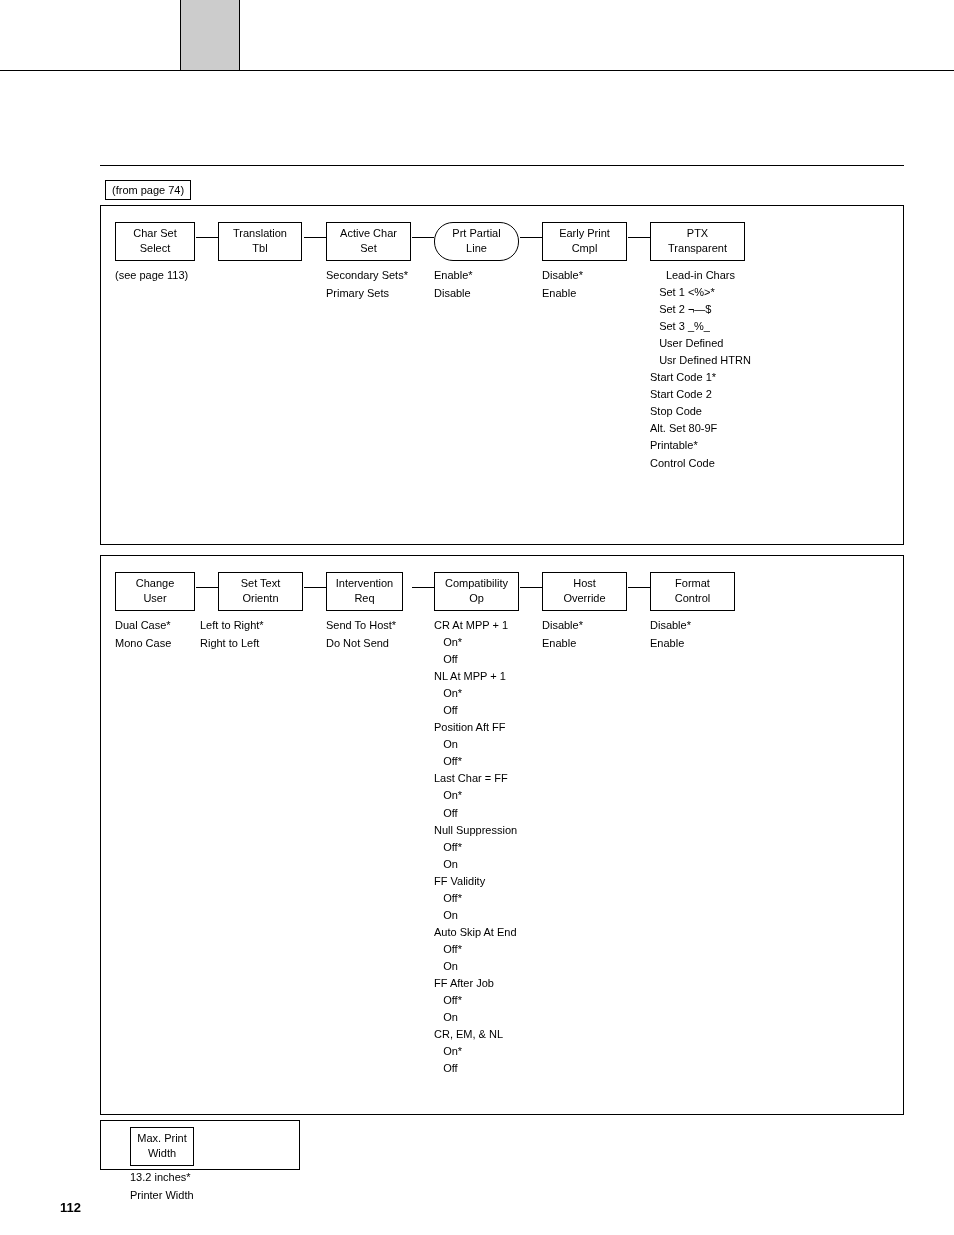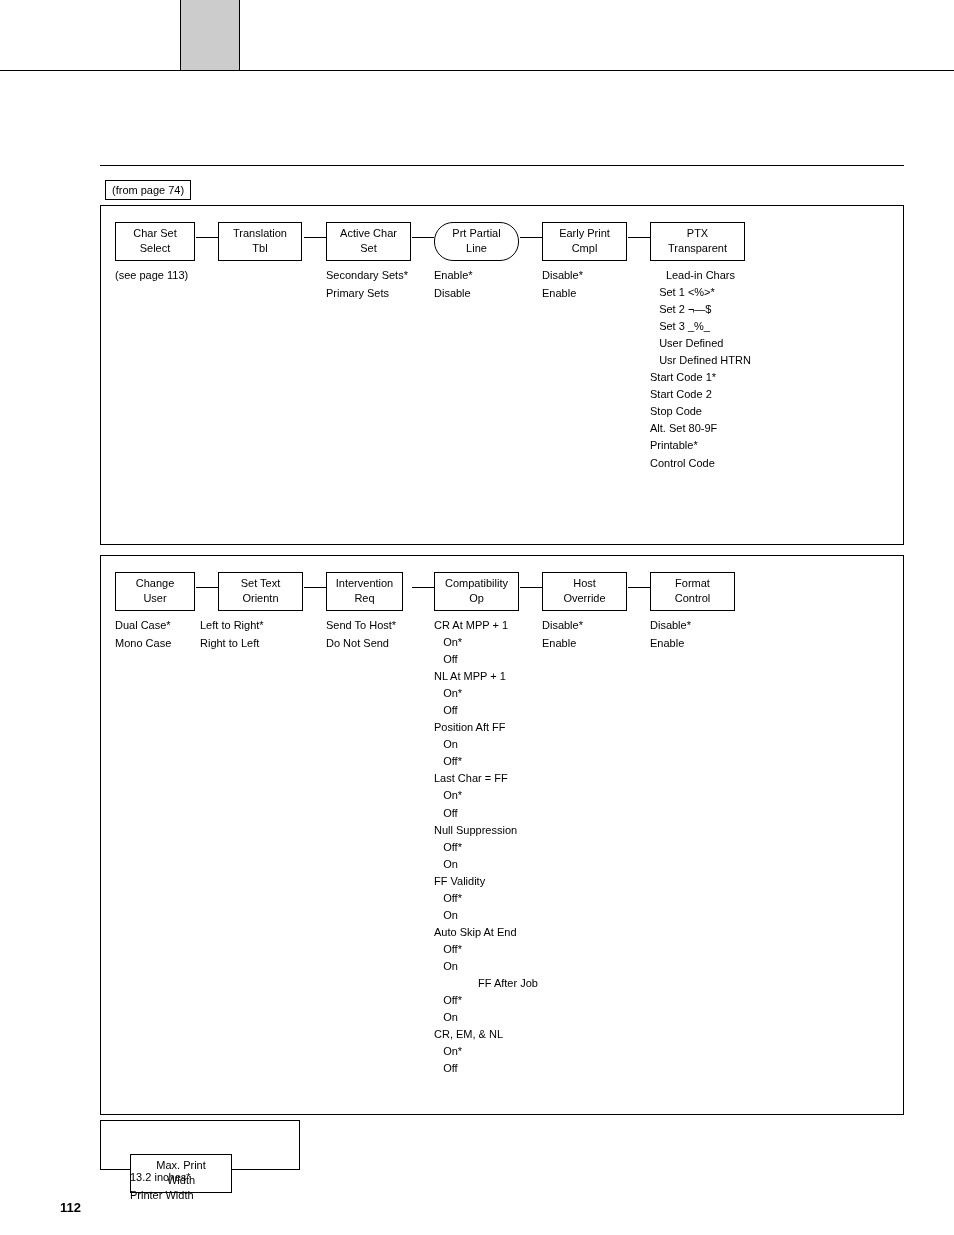--- a/index.html
+++ b/index.html
@@ -298,41 +298,41 @@
       <span style="display: block; white-space: pre;">   Off</span>
       <span style="display: block; white-space: pre;">Null Suppression</span>
       <span style="display: block; white-space: pre;">   Off*</span>
       <span style="display: block; white-space: pre;">   On</span>
       <span style="display: block; white-space: pre;">FF Validity</span>
       <span style="display: block; white-space: pre;">   Off*</span>
       <span style="display: block; white-space: pre;">   On</span>
       <span style="display: block; white-space: pre;">Auto Skip At End</span>
       <span style="display: block; white-space: pre;">   Off*</span>
       <span style="display: block; white-space: pre;">   On</span>
-      <span style="display: block; white-space: pre; margin-left: 44px;">FF After Job</span>
+      <span style="display: block; white-space: pre;">FF After Job</span>
       <span style="display: block; white-space: pre;">   Off*</span>
       <span style="display: block; white-space: pre;">   On</span>
       <span style="display: block; white-space: pre;">CR, EM, &amp; NL</span>
       <span style="display: block; white-space: pre;">   On*</span>
       <span style="display: block; white-space: pre;">   Off</span>
     </div>
 
   <div class="abs-text" style="top:617px; left:542px;">
     <span>Disable*</span><br>
     <span>Enable</span>
   </div>
 
   <div class="abs-text" style="top:617px; left:650px;">
     <span>Disable*</span><br>
     <span>Enable</span>
   </div>
 
   <div class="big-section3"></div>
 
-  <div class="abs-box" style="top:1127px; left:130px; width:102px;margin-top:27px;">
+  <div class="abs-box" style="top:1127px; left:130px; width:64px;">
     <span>Max. Print</span><br>
     <span>Width</span>
   </div>
 
   <div class="abs-text" style="top:1169px; left:130px;" id="max-print-sub-items">
   <span style="display: block;">13.2 inches*</span>
       <span style="display: block;">Printer Width</span>
     </div>
 
   <div class="page-number">112</div>

